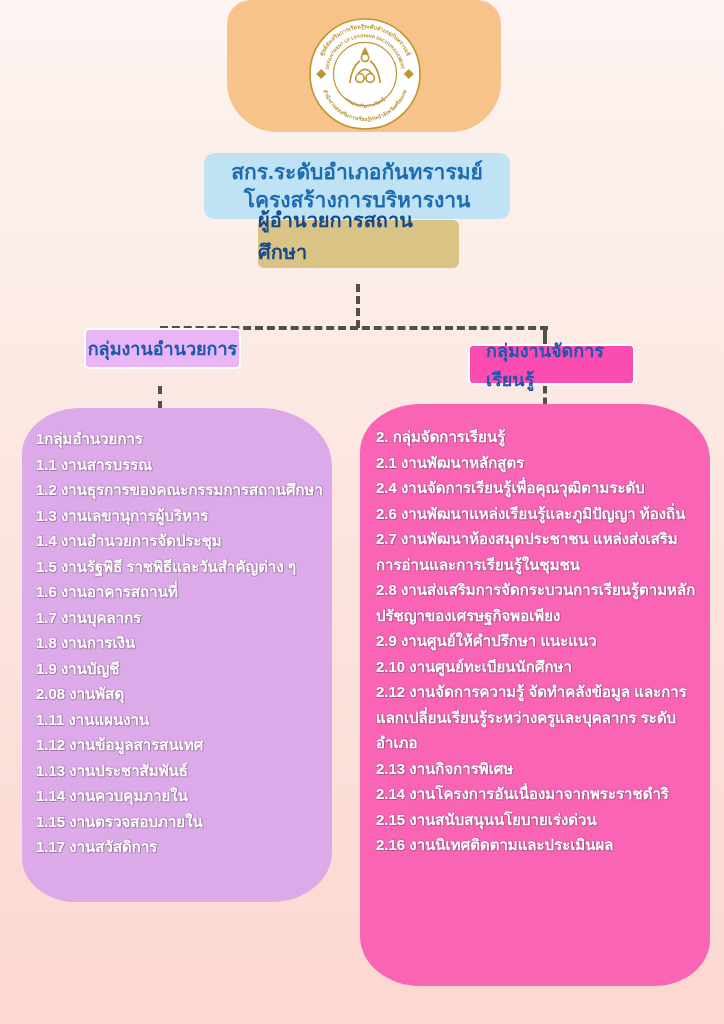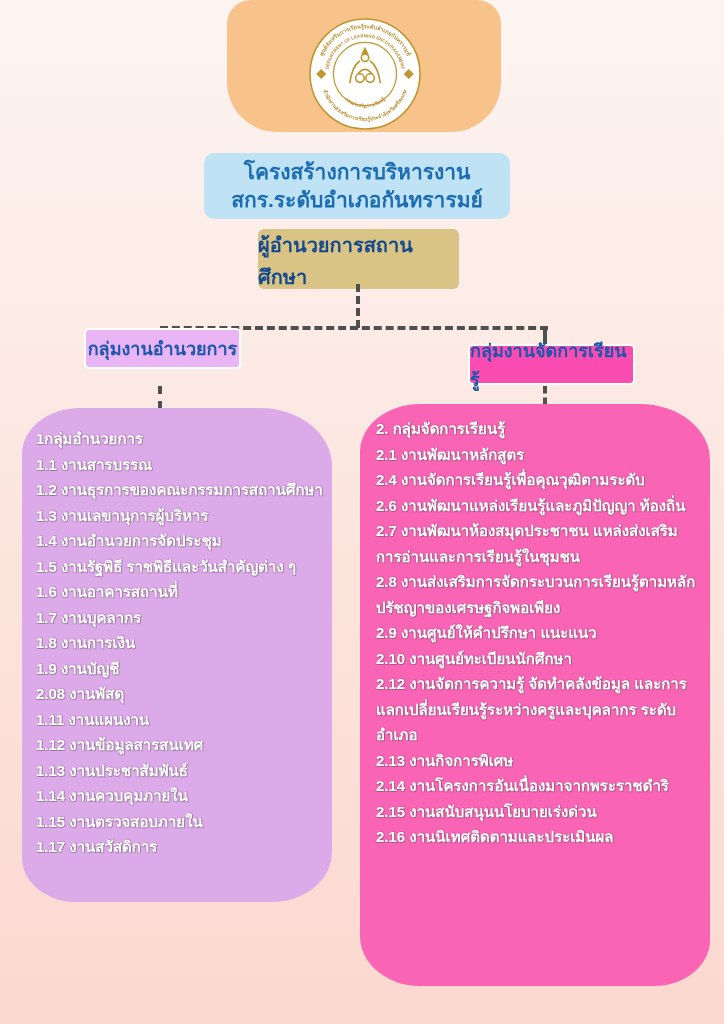--- a/index.html
+++ b/index.html
@@ -16,53 +16,53 @@
   .logo { position:absolute; left:309px; top:18px; width:112px; height:112px; }
   
   .title-box {
     position:absolute; left:204px; top:153px; width:306px; height:66px;
     background:#bfe3f5; border-radius:10px;
     display:flex; flex-direction:column; align-items:center; justify-content:center;
   }
   .title-box div { color:#1b6cb3; font-size:21px; font-weight:bold; line-height:28px; }
   
   .director-box {
-    position:absolute; left:258px; top:229px; width:201px; height:60px;
+    position:absolute; left:258px; top:220px; width:201px; height:48px;
     background:#d9c486; border-radius:6px;
-    display:flex; align-items:flex-start; justify-content:center;
+    display:flex; align-items:flex-end; justify-content:center;
   }
   .director-box div { color:#15498e; font-size:20px; font-weight:bold; }
   
   .dash-v { position:absolute; width:0; border-left:4px dashed #4f4f4f; }
   .dash-h { position:absolute; height:0; border-top:4px dashed #4f4f4f; }
   #conn-root   { left:356px; top:284px; height:44px; }
   #conn-h      { left:160px; top:326px; width:388px; }
   #conn-left-a { left:158px; top:329px; height:16px; }
   #conn-right-a{ left:543px; top:329px; height:16px; }
   #conn-left-b { left:158px; top:386px; height:23px; }
   #conn-right-b{ left:543px; top:386px; height:19px; }
   
   .group-box {
     position:absolute; height:41px; border:2px solid #ffffff; border-radius:5px;
     display:flex; align-items:center; justify-content:center;
   }
   .group-box div { color:#1b57ad; font-size:18px; font-weight:bold; }
   #group-left  { left:84px;  top:328px; width:157px; background:#e9b5f5; }
-  #group-right { left:468px; top:344px; width:167px; background:#fb4cb2; }
+  #group-right { left:468px; top:344px; width:167px; background:#fb4cb2;padding-left:16px; }
   
   .panel { position:absolute; overflow:hidden; }
   #panel-left {
     left:22px; top:408px; width:310px; height:494px; background:#dcaae9;
     border-radius:58px 72px 60px 54px / 46px 58px 50px 44px;
     padding:18px 8px 0 14px;
   }
   #panel-right {
     left:360px; top:404px; width:350px; height:582px; background:#f964b5;
     border-radius:60px 70px 56px 60px / 48px 56px 46px 50px;
-    padding:12px 12px 0 16px;
+    padding:20px 12px 0 16px;
   }
   .panel .line {
     color:#ffffff; font-size:15px; font-weight:bold; line-height:25.5px;
     text-shadow: 1px 1px 0 rgba(80,60,80,0.35), -1px 1px 0 rgba(80,60,80,0.2),
                  1px -1px 0 rgba(80,60,80,0.2);
   }
   .emblem-text { fill:#b98f2d; font-weight:bold; }
 </style>
 </head>
 <body>
@@ -101,22 +101,22 @@
         <path d="M 48,55 q 7,-9 14,0"></path>
         <circle cx="50" cy="59" r="4.2"></circle>
         <circle cx="60" cy="59" r="4.2"></circle>
         <path d="M 40,64 q 2,-16 10,-22"></path>
         <path d="M 70,64 q -2,-16 -10,-22"></path>
       </g>
     </svg>
   </div>
 
   <div class="title-box">
+    <div>สกร.ระดับอำเภอกันทรารมย์</div>
     <div>โครงสร้างการบริหารงาน</div>
-    <div>สกร.ระดับอำเภอกันทรารมย์</div>
   </div>
 
   <div class="director-box">
     <div>ผู้อำนวยการสถานศึกษา</div>
   </div>
 
   <div class="dash-v" id="conn-root"></div>
   <div class="dash-h" id="conn-h"></div>
   <div class="dash-v" id="conn-left-a"></div>
   <div class="dash-v" id="conn-right-a"></div>

